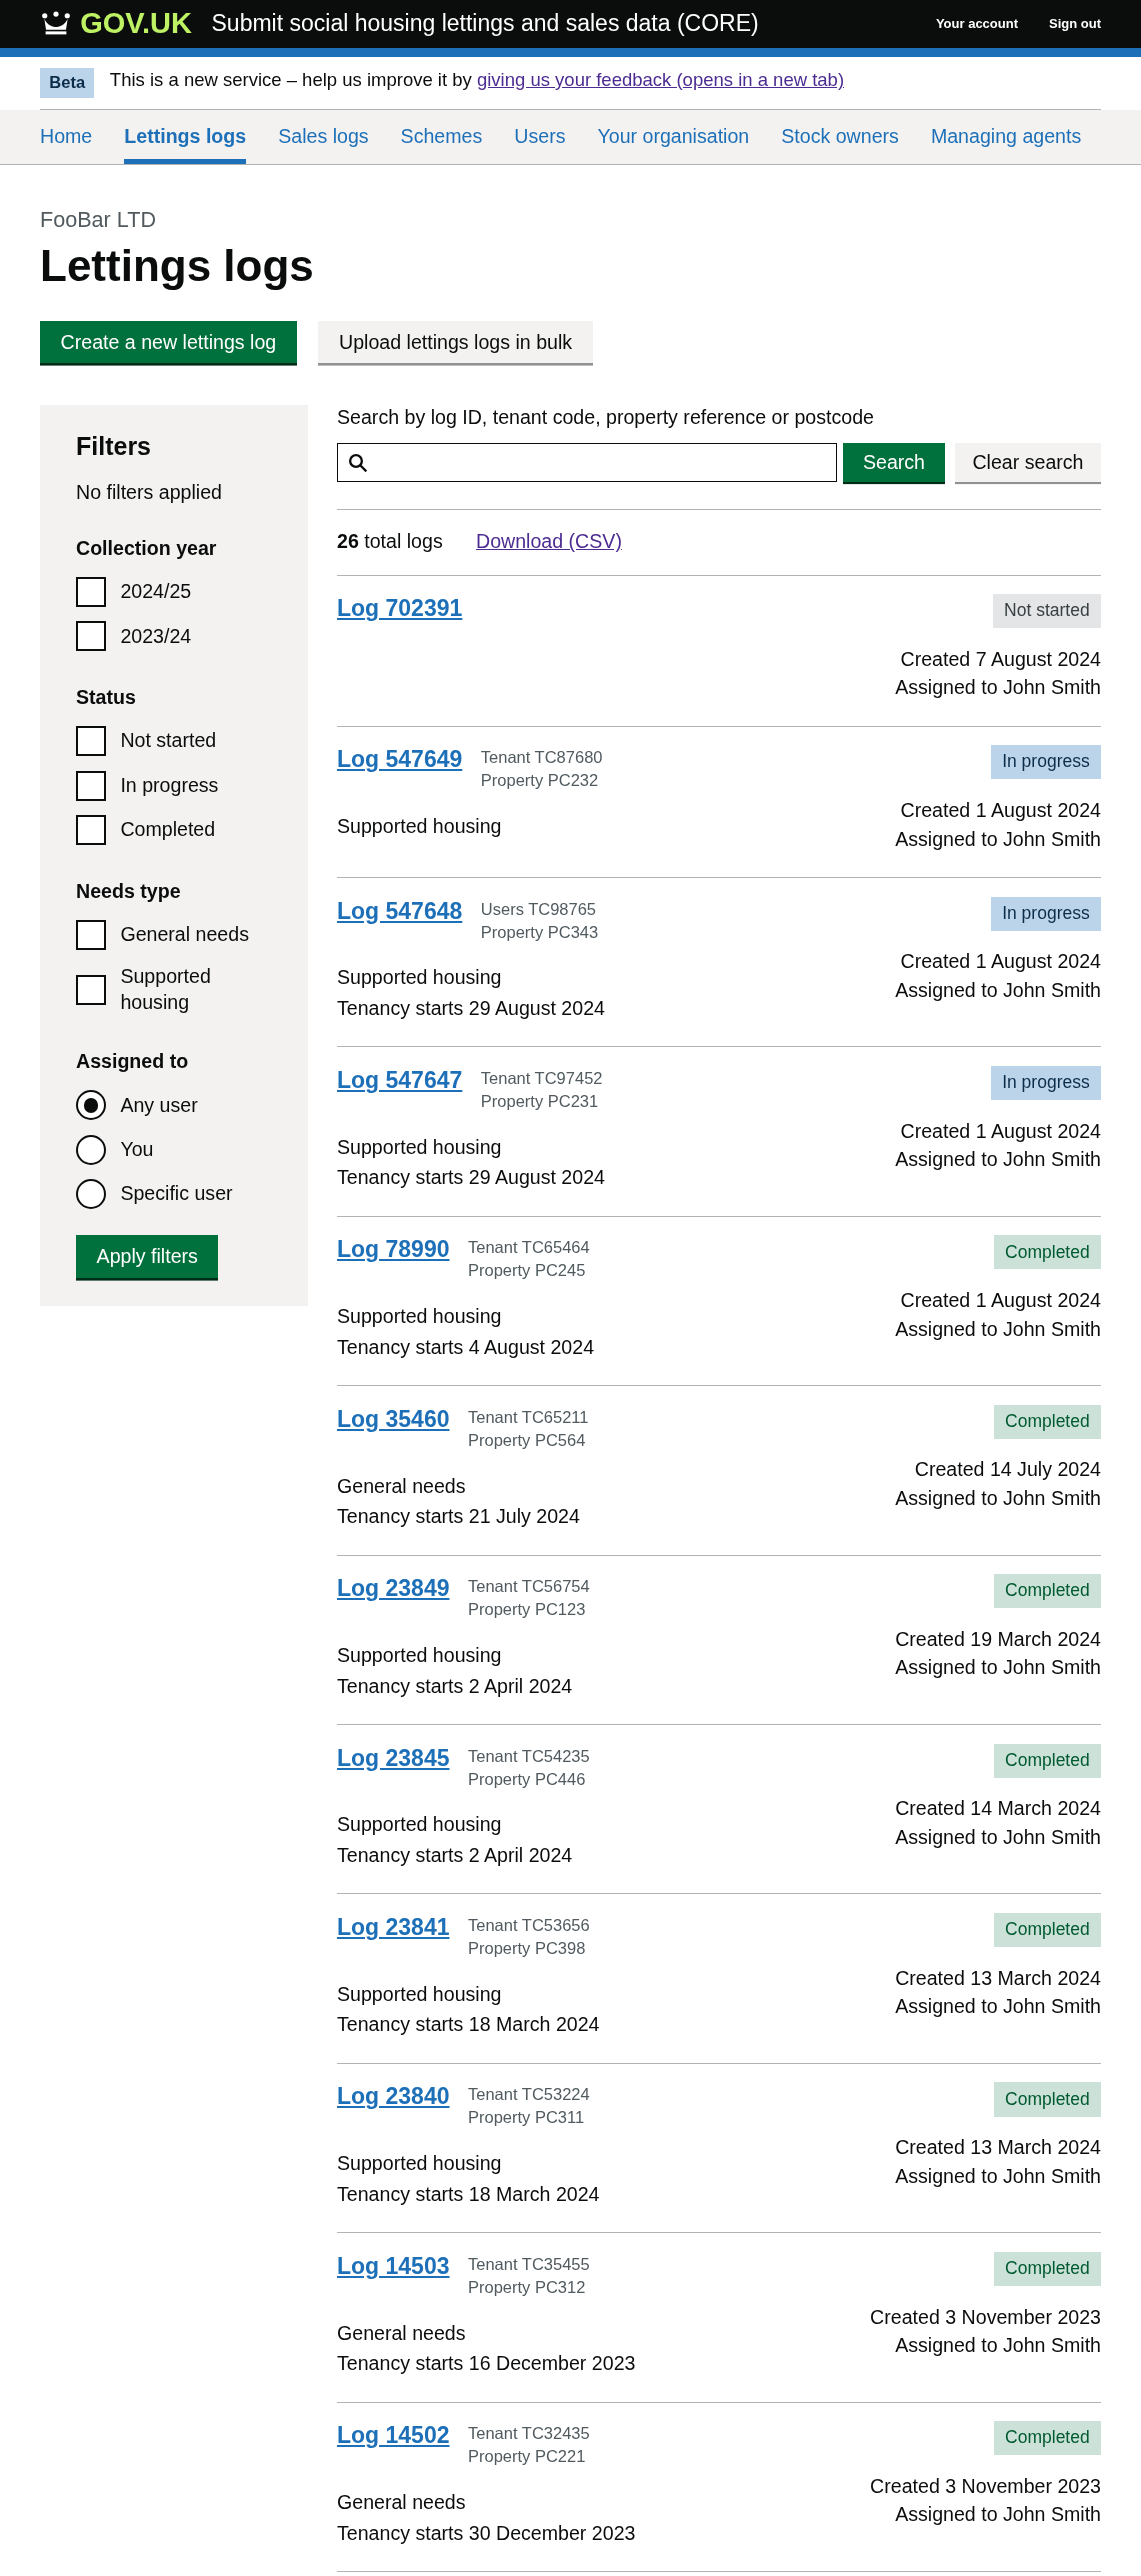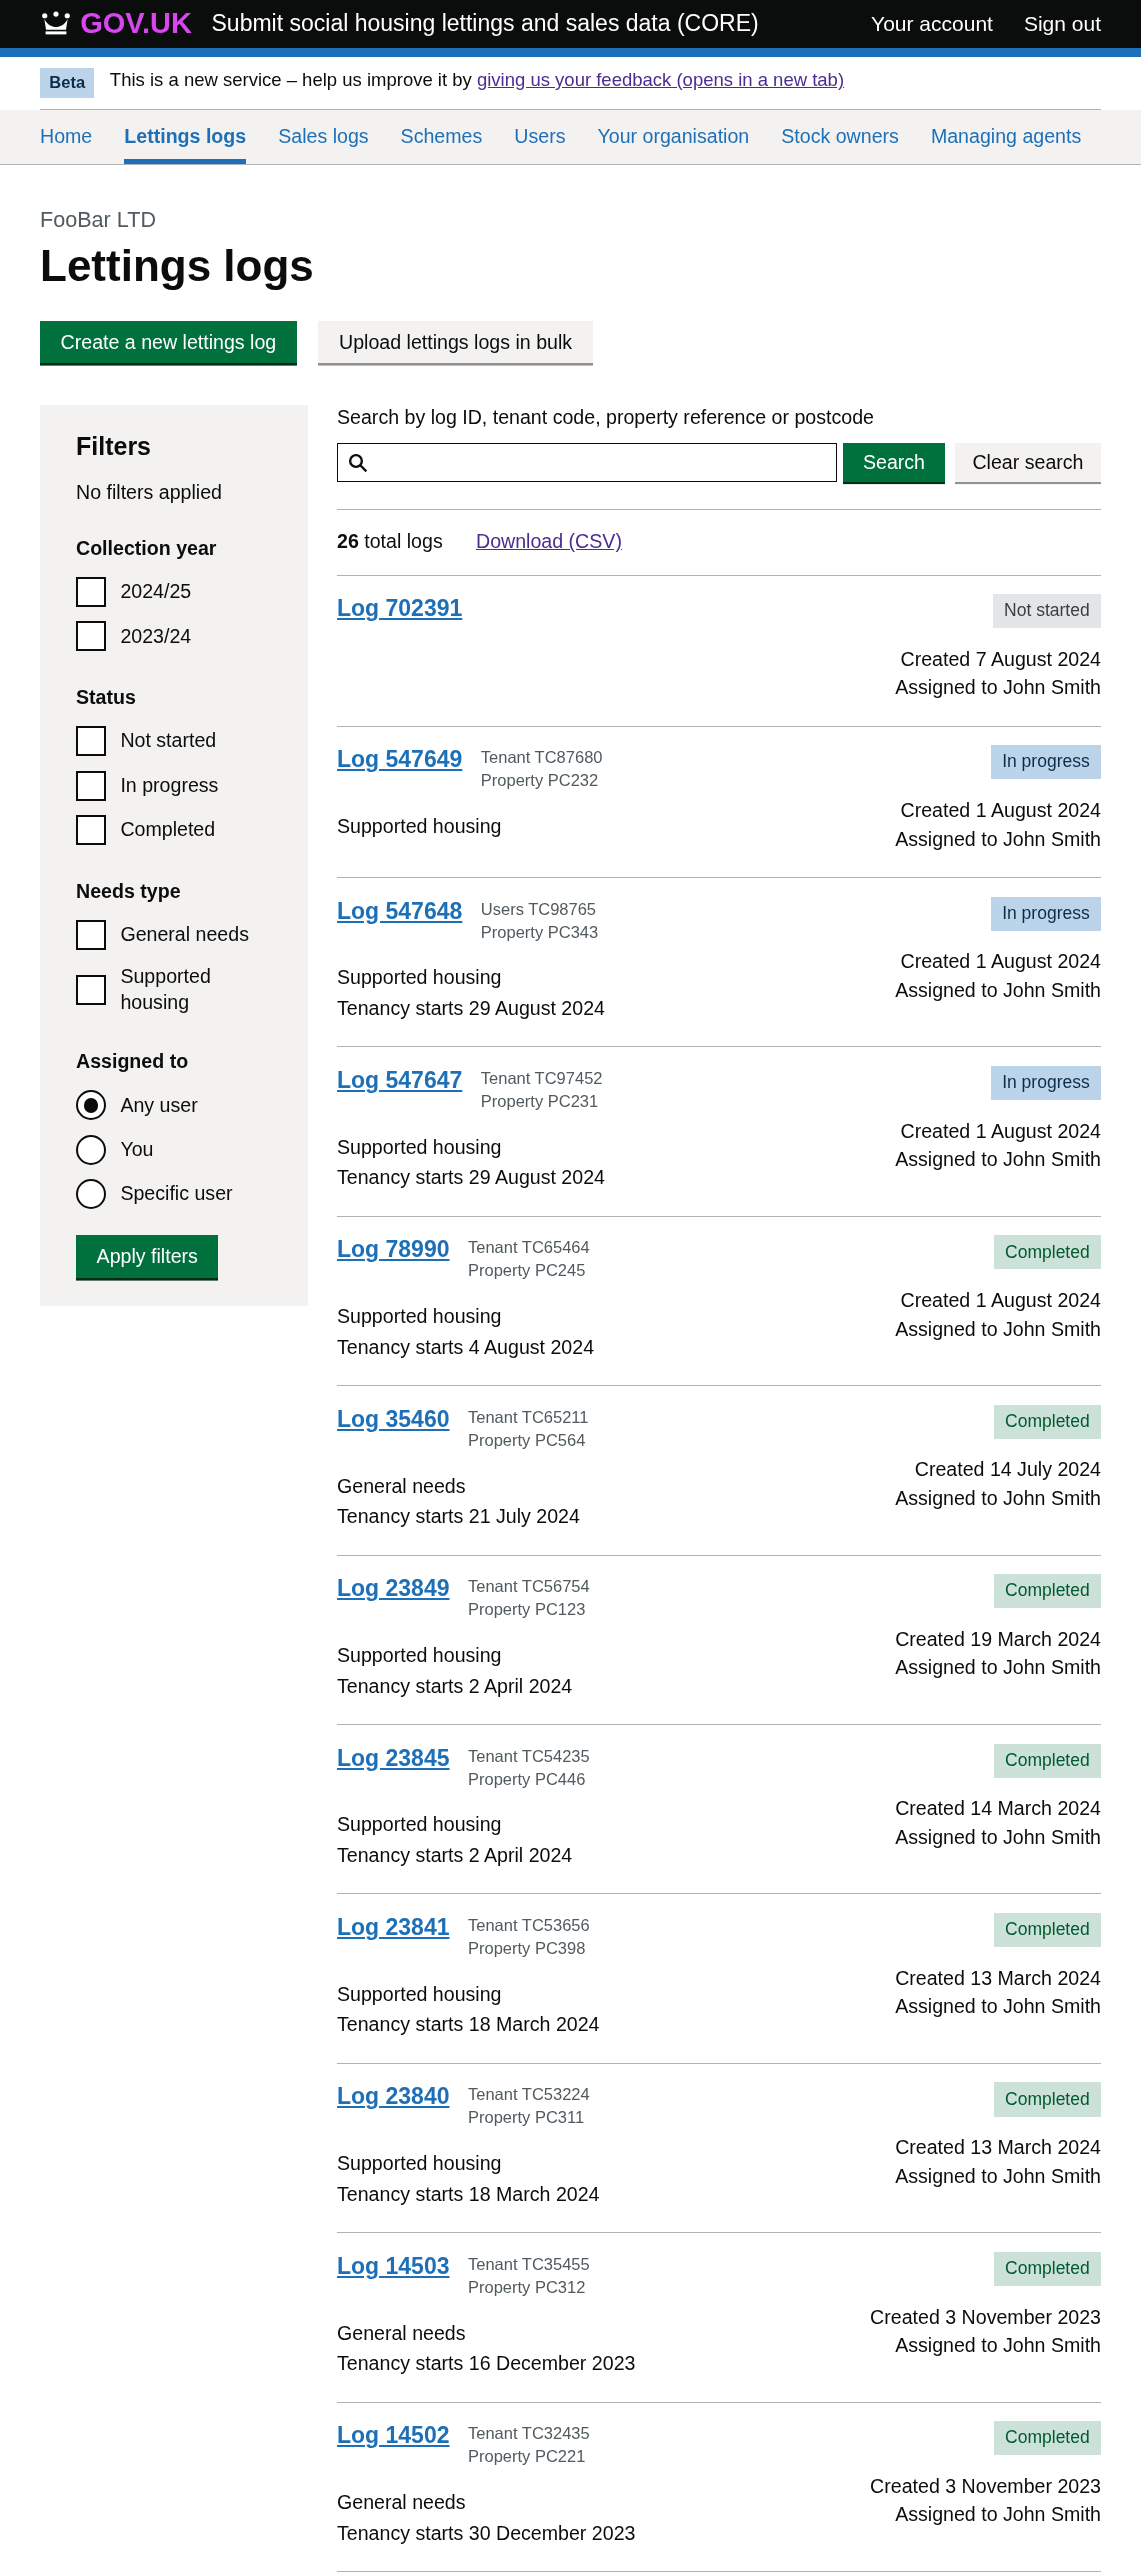--- a/index.html
+++ b/index.html
@@ -11,24 +11,24 @@
     font-size: 19.6px;
     line-height: 1.3;
   }
   a { cursor: pointer; }
   .width-container { margin: 0 40px; }
 
   
   .govuk-header { background: #0b0c0c; }
   .header-inner { margin: 0 40px; height: 48px; display: flex; align-items: center; }
   .logo-wrap { display: flex; align-items: center; gap: 8.2px; }
-  .logotype { color: #d946ef; font-weight: 700; font-size: 29px; letter-spacing: 0; }
+  .logotype { color: #bef264; font-weight: 700; font-size: 29px; letter-spacing: 0; }
   .service-name { color: #fff; font-size: 23px; font-weight: 400; margin-left: 19.6px; flex: 1; }
   .header-links { display: flex; gap: 31px; }
-  .header-links a { color: #fff; font-size: 21px; font-weight: 400; text-decoration: none; }
+  .header-links a { color: #fff; font-size: 13px; font-weight: 700; text-decoration: none; }
   .blue-bar { height: 8.8px; background: #1d70b8; }
 
   
   .phase-banner { margin: 0 40px; padding: 11.3px 0; border-bottom: 0.5px solid #b1b4b6;
                   display: flex; align-items: flex-start; gap: 15.5px; }
   .phase-tag { background: #bbd4ea; color: #0c2d4a; font-size: 16.5px; font-weight: 700;
                padding: 4.1px 9.3px; flex: none; }
   .phase-text { font-size: 18.5px; }
   .phase-text a { color: #4c2c92; }
 

